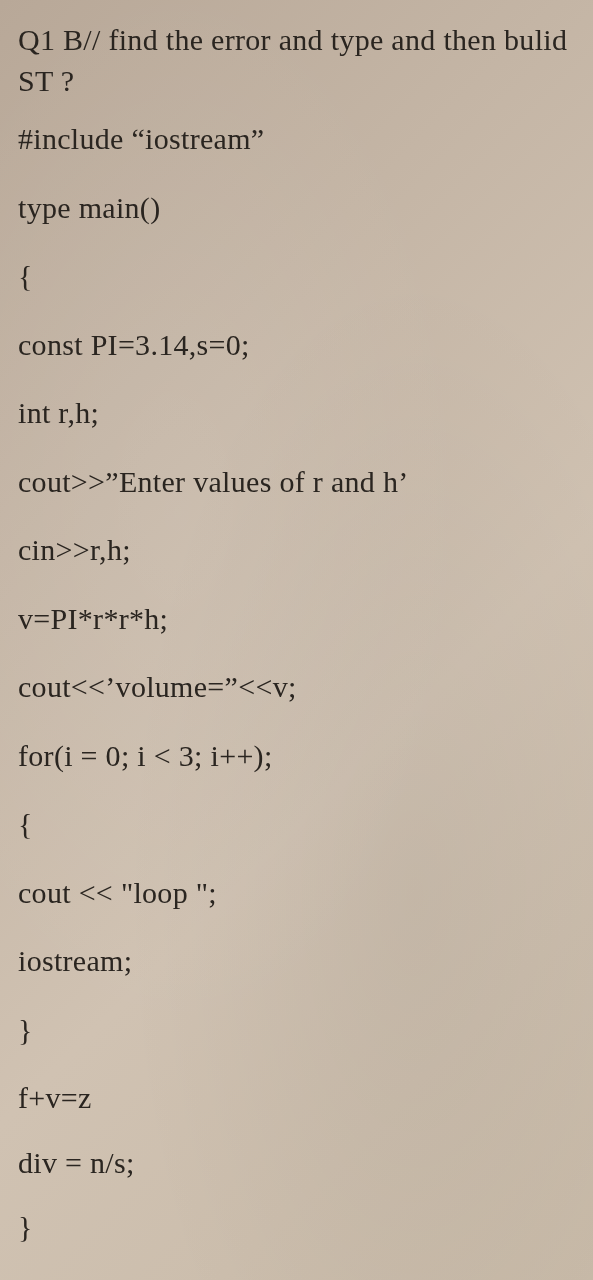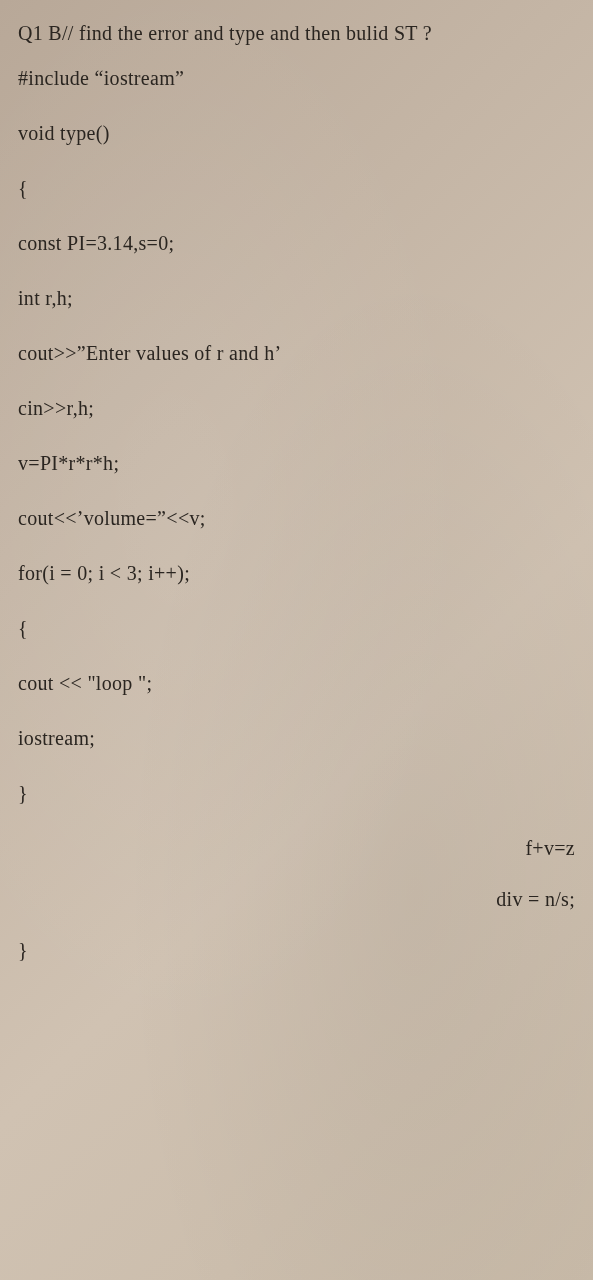--- a/index.html
+++ b/index.html
@@ -22,44 +22,43 @@
       position: absolute;
       top: 0;
       left: 0;
       right: 0;
       bottom: 0;
       background: radial-gradient(ellipse at 30% 40%, rgba(255,255,255,0.08) 0%, transparent 50%),
                   radial-gradient(ellipse at 70% 70%, rgba(0,0,0,0.05) 0%, transparent 50%);
       pointer-events: none;
     }
     .line {
-      font-size: 20px;
+      font-size: 30px;
       line-height: 1.35;
       margin-bottom: 28px;
       letter-spacing: 0.3px;
       position: relative;
       z-index: 1;
     }
     .line.header {
       margin-bottom: 18px;
     }
     .line.tight {
       margin-bottom: 24px;
-      text-align: right;
     }
     .line.last {
       margin-bottom: 0;
     }
   </style>
 </head>
 <body>
 
 <div class="line header">Q1 B// find the error and type and then bulid ST ?</div>
 <div class="line">#include “iostream”</div>
-<div class="line">void type()</div>
+<div class="line">type main()</div>
 <div class="line">{</div>
 <div class="line">const PI=3.14,s=0;</div>
 <div class="line">int r,h;</div>
 <div class="line">cout&gt;&gt;”Enter values of r and h’</div>
 <div class="line">cin&gt;&gt;r,h;</div>
 <div class="line">v=PI*r*r*h;</div>
 <div class="line">cout&lt;&lt;’volume=”&lt;&lt;v;</div>
 <div class="line">for(i = 0; i &lt; 3; i++);</div>
 <div class="line">{</div>
 <div class="line">cout &lt;&lt; "loop ";</div>

